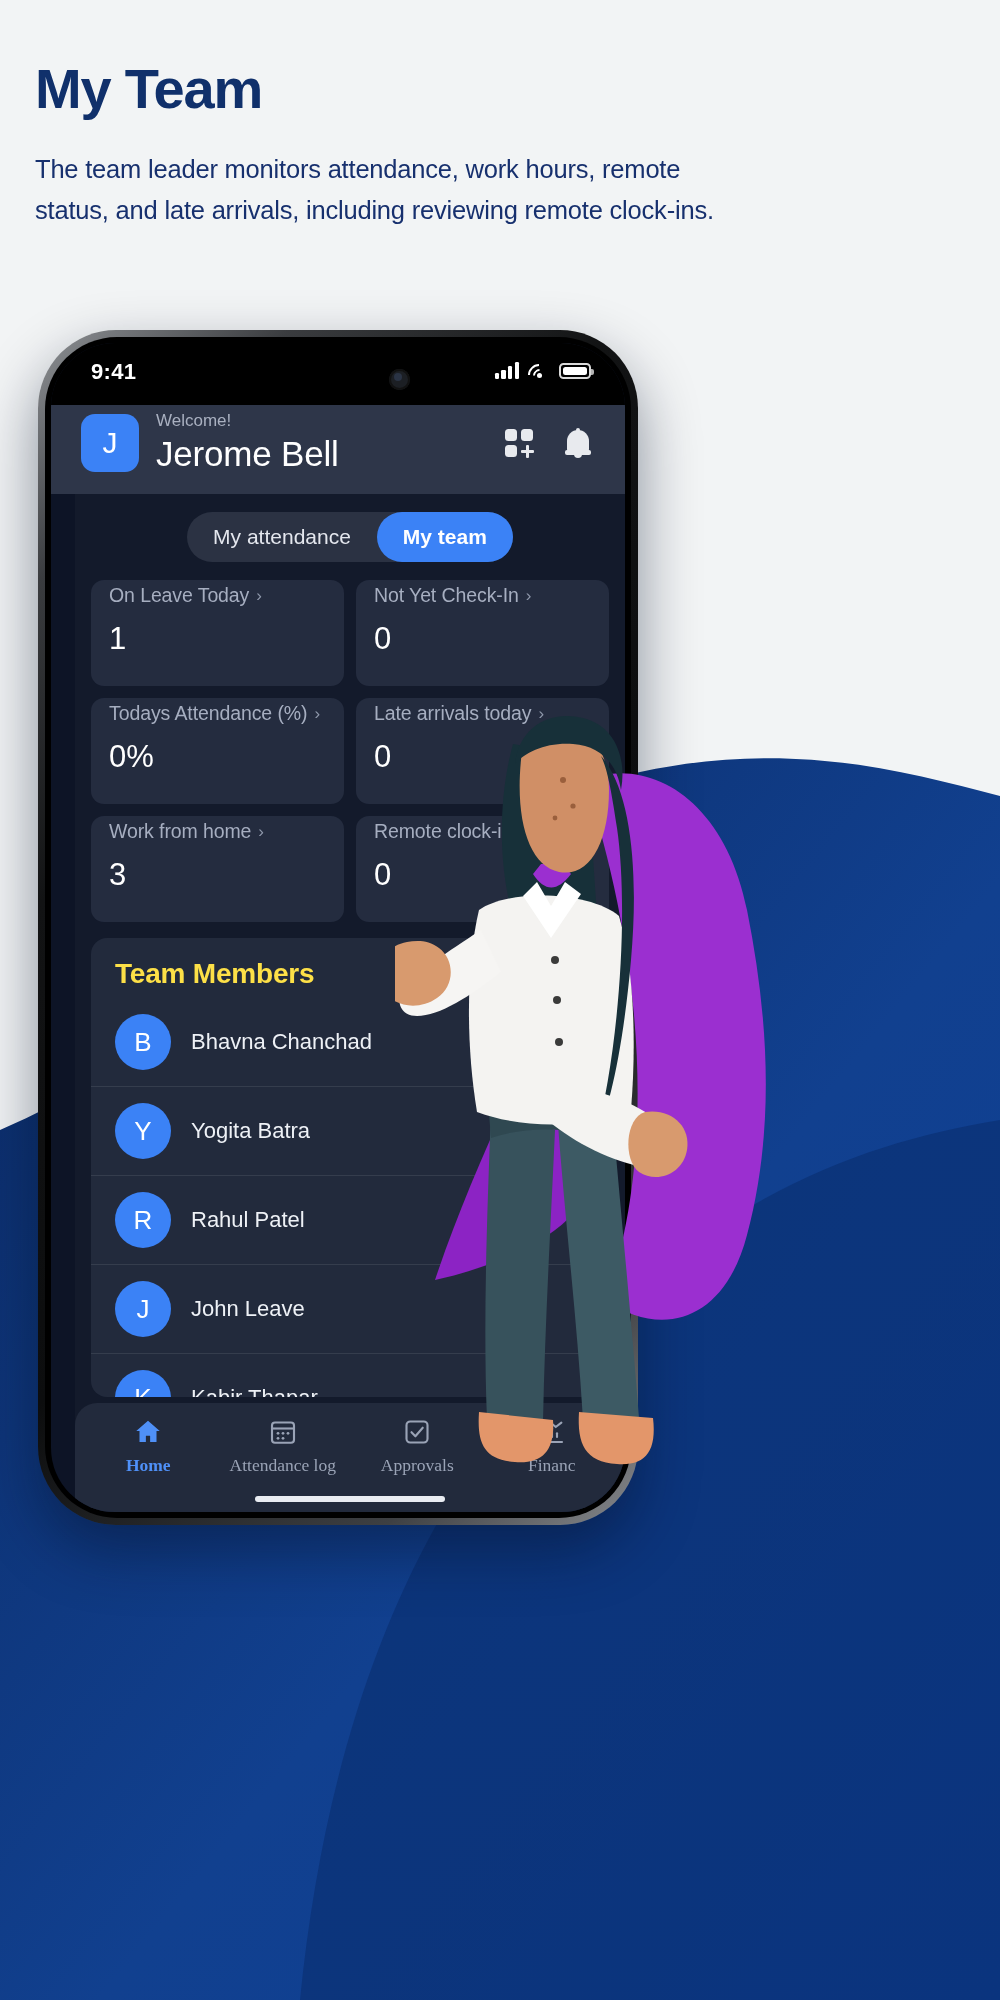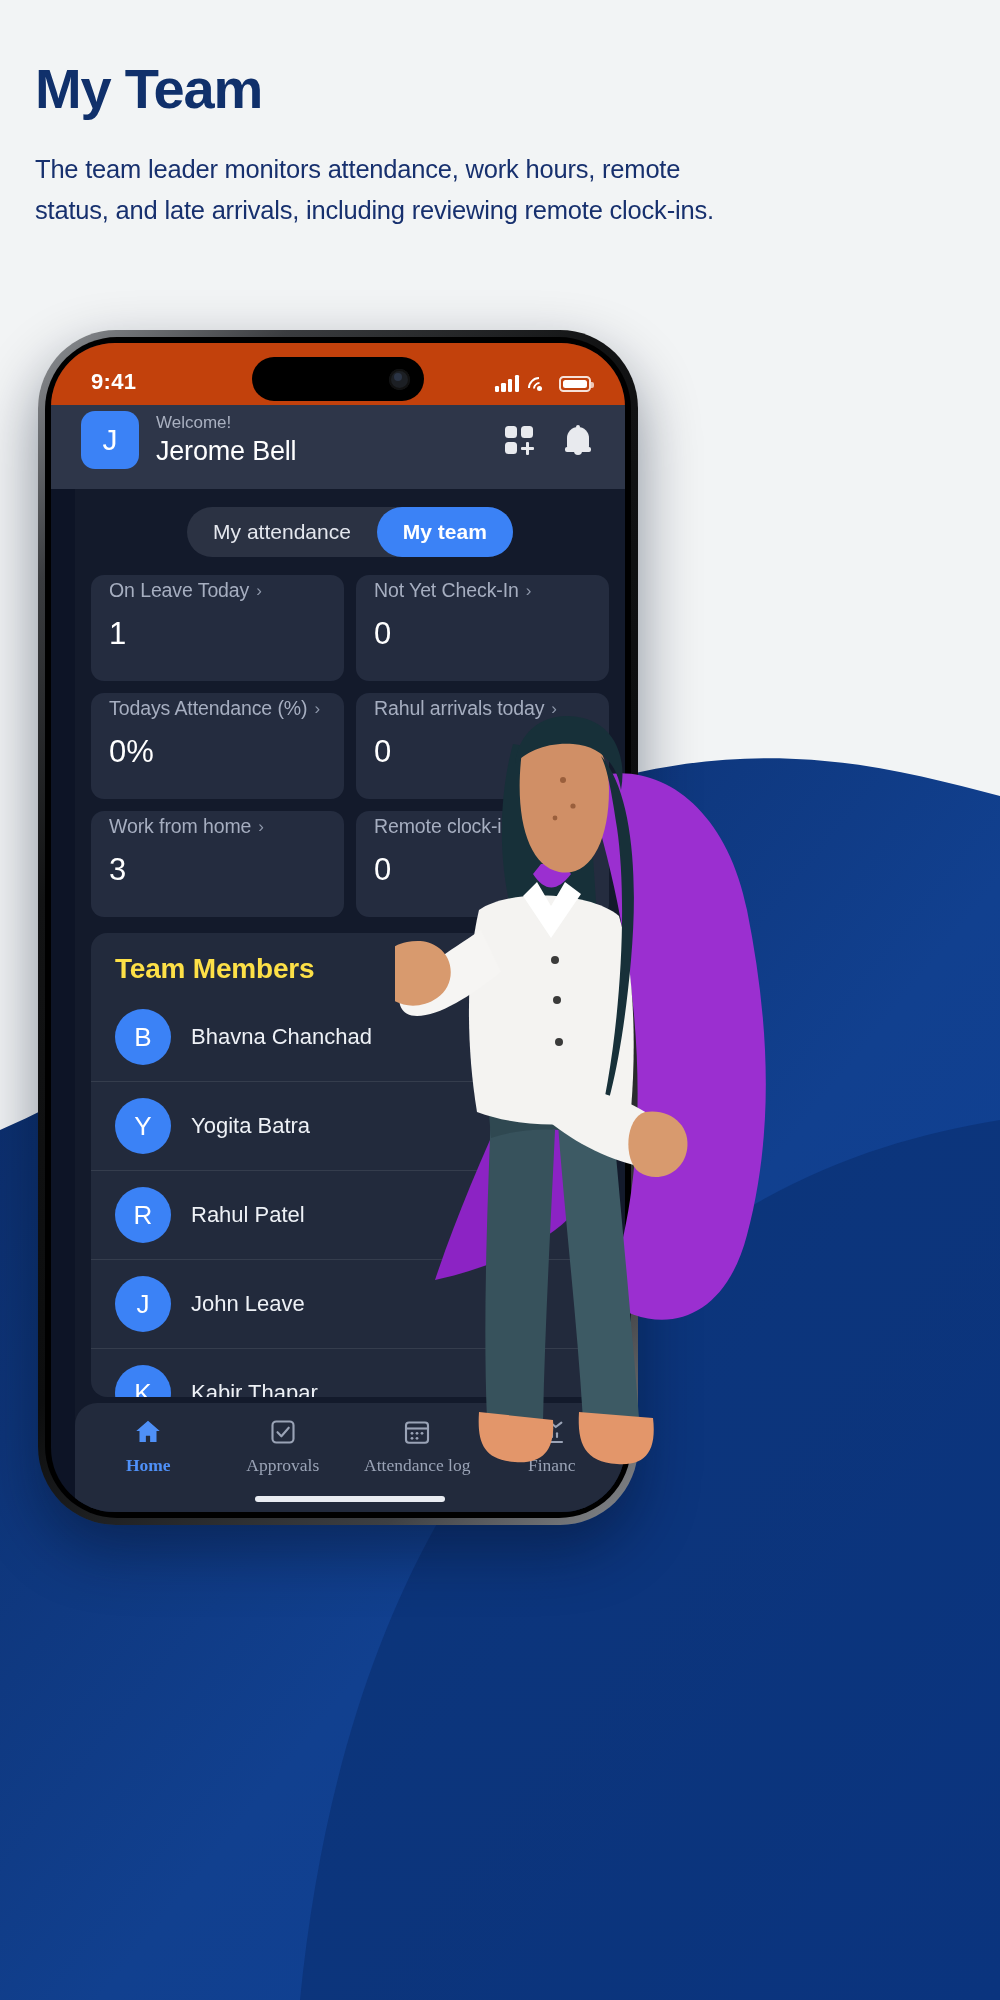--- a/index.html
+++ b/index.html
@@ -63,23 +63,23 @@
     border-radius: 64px;
     overflow: hidden;
     background: #0d1426;
     display: flex;
     flex-direction: column;
   }
 
   
   .statusbar {
     height: 62px;
-    background: #c2410c;
+    background: #000000;
     display: flex;
-    align-items: center;
+    align-items: flex-start;
     justify-content: space-between;
     padding: 16px 34px 0 40px;
     position: relative;
     flex: none;
   }
   .sb-time { color:#fff; font-size: 22px; font-weight: bold; letter-spacing:.3px;}
   .sb-right { display:flex; align-items:center; gap:9px; padding-top:3px;}
   .bars { display:flex; align-items:flex-end; gap:2.5px; height:17px;}
   .bars i { display:block; width:4.2px; background:#fff; border-radius:1.3px;}
   .bars i:nth-child(1){height:6px}
@@ -109,21 +109,21 @@
     display:flex; align-items:center; gap:17px;
     flex:none;
   }
   .avatar-sq {
     width:58px;height:58px;border-radius:14px;background:#3b82f6;
     display:flex;align-items:center;justify-content:center;
     color:#fff;font-size:30px;font-weight:500;flex:none;
   }
   .welcome-block { flex:1; }
   .welcome-small { font-size:17px; color:#a9b0c0; line-height:1.2; }
-  .welcome-name { font-size:27px; color:#fff; font-weight:500; margin-top:3px; letter-spacing:-.2px;}
+  .welcome-name { font-size:35px; color:#fff; font-weight:500; margin-top:3px; letter-spacing:-.2px;}
   .hdr-icons { display:flex; align-items:center; gap:30px; padding-right:4px;}
   .grid-plus { position:relative; width:30px;height:28px;}
   .grid-plus span { position:absolute; width:12px;height:12px;border-radius:3.5px;background:#e8eaee;}
   .grid-plus span:nth-child(1){left:0;top:0}
   .grid-plus span:nth-child(2){left:16px;top:0}
   .grid-plus span:nth-child(3){left:0;top:16px}
   .gp-plus { position:absolute; left:16px; top:16px; width:13px;height:13px;}
   .gp-plus::before,.gp-plus::after{content:"";position:absolute;background:#e8eaee;border-radius:1px;}
   .gp-plus::before{left:5px;top:0;width:3px;height:13px;}
   .gp-plus::after{left:0;top:5px;width:13px;height:3px;}
@@ -291,21 +291,21 @@
         </div>
         <div class="stat-card">
           <div class="stat-label">
             <span>Todays Attendance (%)</span>
             <span class="chev">›</span>
           </div>
           <div class="stat-value">0%</div>
         </div>
         <div class="stat-card">
           <div class="stat-label">
-            <span>Rahul arrivals today</span>
+            <span>Late arrivals today</span>
             <span class="chev">›</span>
           </div>
           <div class="stat-value">0</div>
         </div>
         <div class="stat-card">
           <div class="stat-label">
             <span>Work from home</span>
             <span class="chev">›</span>
           </div>
           <div class="stat-value">3</div>
@@ -345,45 +345,45 @@
       </div>
 
       <div class="bottom-nav">
         <div class="nav-item active">
           <div class="ico home-ico">
             <svg width="30" height="30" viewBox="0 0 24 24">
                 <path d="M12 3 2.6 11.2h2.6V20h5.1v-5.1h3.4V20h5.1v-8.8h2.6z" fill="#4f90f7"></path>
               </svg>
           </div>
           <div class="nav-label">Home</div>
-        </div>
-        <div class="nav-item">
-          <div class="ico chk-ico">
-            <svg width="30" height="30" viewBox="0 0 24 24" fill="none" stroke="#9aa3b6" stroke-width="1.7">
-              <rect x="3.6" y="3.6" width="16.8" height="16.8" rx="3"></rect>
-              <path d="M7.6 12.2 10.7 15.4 16.6 8.6" stroke-linecap="round" stroke-linejoin="round"></path>
-            </svg>
-          </div>
-          <div class="nav-label">Approvals</div>
         </div>
         <div class="nav-item">
           <div class="ico cal-ico">
             <svg width="30" height="30" viewBox="0 0 24 24" fill="none" stroke="#9aa3b6" stroke-width="1.7">
               <rect x="3.2" y="4.4" width="17.6" height="16.2" rx="2.4"></rect>
               <line x1="3.2" y1="9.2" x2="20.8" y2="9.2"></line>
               <circle cx="8" cy="13" r="1.1" fill="#9aa3b6" stroke="none"></circle>
               <circle cx="12" cy="13" r="1.1" fill="#9aa3b6" stroke="none"></circle>
               <circle cx="16" cy="13" r="1.1" fill="#9aa3b6" stroke="none"></circle>
               <circle cx="8" cy="17" r="1.1" fill="#9aa3b6" stroke="none"></circle>
               <circle cx="12" cy="17" r="1.1" fill="#9aa3b6" stroke="none"></circle>
             </svg>
           </div>
           <div class="nav-label">Attendance log</div>
         </div>
         <div class="nav-item">
+          <div class="ico chk-ico">
+            <svg width="30" height="30" viewBox="0 0 24 24" fill="none" stroke="#9aa3b6" stroke-width="1.7">
+              <rect x="3.6" y="3.6" width="16.8" height="16.8" rx="3"></rect>
+              <path d="M7.6 12.2 10.7 15.4 16.6 8.6" stroke-linecap="round" stroke-linejoin="round"></path>
+            </svg>
+          </div>
+          <div class="nav-label">Approvals</div>
+        </div>
+        <div class="nav-item">
           <div class="ico fin-ico">
             <svg width="30" height="30" viewBox="0 0 24 24" fill="none" stroke="#9aa3b6" stroke-width="1.7" stroke-linecap="round">
               <path d="M4 4v16h16"></path>
               <path d="M8 16v-4"></path>
                 <path d="M12 16v-7"></path>
                 <path d="M16 16v-3"></path>
               <path d="M7 8.5 11.5 5 15 8 19.5 4.5"></path>
             </svg>
           </div>
           <div class="nav-label">Financ</div>

